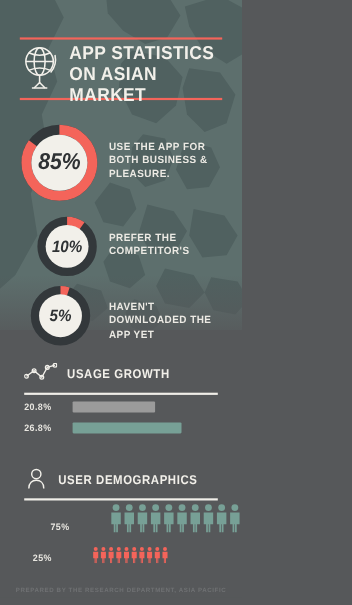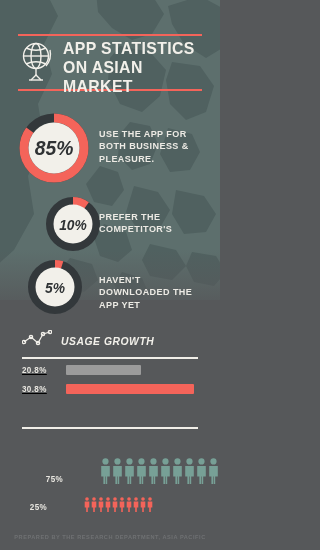--- a/index.html
+++ b/index.html
@@ -55,31 +55,31 @@
     transform:scaleX(0.92);
   }
   .desc{
     position:absolute;color:#eceae4;
     font-size:9.5px;line-height:12.4px;
     font-weight:bold;letter-spacing:0.45px;
     transform:scaleX(0.95);transform-origin:left top;
   }
 
   
-  .sec{position:absolute;left:22px;width:176px;font-style:italic;}
+  .sec{position:absolute;left:22px;width:176px;}
   .sec-row{display:flex;align-items:center;gap:9px;height:26px;}
   .sec-title{
     color:#f2f0ea;font-size:11.5px;font-weight:bold;letter-spacing:0.6px;
     transform:scaleX(0.9);transform-origin:left center;
   }
   .sec-rule{width:176px;height:2px;background:#f0eee8;margin-top:3px;}
 
   
   .bars{position:absolute;left:22px;top:363px;width:176px;}
-  .bar-row{display:flex;align-items:center;height:14px;margin-bottom:5px;text-decoration:underline;}
+  .bar-row{display:flex;align-items:center;height:14px;margin-bottom:5px;}
   .bar-lab{
     width:44px;color:#e8e6e0;font-size:8.5px;font-weight:bold;letter-spacing:0.4px;
     text-align:left;transform:scaleX(0.95);transform-origin:left center;
   }
   .bar-track{flex:1;height:10px;position:relative;}
   .bar-fill{height:10px;border-radius:1px;}
 
   
   .demo{position:absolute;left:22px;}
   .demo-row{display:flex;align-items:flex-end;gap:28px;}
@@ -155,21 +155,21 @@
         <circle cx="36" cy="36" r="30" fill="none" stroke="#33383b" stroke-width="9"></circle>
         <circle cx="36" cy="36" r="30" fill="none" stroke="#f4645a" stroke-width="9" stroke-dasharray="160.2 28.3" stroke-dashoffset="0" transform="rotate(-90 36 36)"></circle>
         <circle cx="36" cy="36" r="25.5" fill="#f2f0ea"></circle>
       </svg>
       <div class="val" style="font-size:21px;">85%</div>
     </div>
     <div class="desc" style="left:99px;top:128px;width:112px;">USE THE APP FOR BOTH BUSINESS &amp; PLEASURE.</div>
   </div>
 
   <div class="stat" style="left:0;top:0;">
-    <div class="donut" style="left:45px;top:196px;width:56px;height:56px;">
+    <div class="donut" style="left:33px;top:196px;width:56px;height:56px;">
       <svg width="56" height="56" viewBox="0 0 56 56" xmlns="http://www.w3.org/2000/svg">
         <circle cx="28" cy="28" r="23" fill="none" stroke="#33383b" stroke-width="8"></circle>
         <circle cx="28" cy="28" r="23" fill="none" stroke="#f4645a" stroke-width="8" stroke-dasharray="14.4 130.1" stroke-dashoffset="0" transform="rotate(-90 28 28)"></circle>
         <circle cx="28" cy="28" r="19.5" fill="#f2f0ea"></circle>
       </svg>
       <div class="val" style="font-size:15px;">10%</div>
     </div>
     <div class="desc" style="left:99px;top:211px;width:112px;">PREFER THE COMPETITOR'S</div>
   </div>
 
@@ -207,28 +207,39 @@
   </div>
 
   <div class="bars">
     <div class="bar-row">
       <span class="bar-lab">20.8%</span>
       <span class="bar-track">
         <span class="bar-fill" style="display:block;width:57%;background:#9b9b9b;"></span>
       </span>
     </div>
     <div class="bar-row">
-      <span class="bar-lab">30.8%</span>
+      <span class="bar-lab">26.8%</span>
       <span class="bar-track">
-        <span class="bar-fill" style="display:block;width:97%;background:#f4645a;"></span>
+        <span class="bar-fill" style="display:block;width:75%;background:#77a096;"></span>
       </span>
     </div>
   </div>
 
   <div class="sec" style="top:424px;">
+    <div class="sec-row">
+      <span>
+        <svg width="22" height="22" viewBox="0 0 22 22" xmlns="http://www.w3.org/2000/svg">
+          <g fill="none" stroke="#f2f0ea" stroke-width="1.3">
+            <circle cx="11" cy="7" r="4.2"></circle>
+            <path d="M4.2,20 C4.2,14.8 7.4,12.6 11,12.6 C14.6,12.6 17.8,14.8 17.8,20"></path>
+          </g>
+        </svg>
+      </span>
+      <span class="sec-title">USER DEMOGRAPHICS</span>
+    </div>
     <div class="sec-rule"></div>
   </div>
 
   <div class="demo" style="top:458px;left:22px;">
     <div class="demo-row">
       <span class="demo-lab">75%</span>
       <span class="people">
         <svg class="person" width="11" height="26" viewBox="0 0 11 26">
             <g fill="#77a096">
               <circle cx="5.5" cy="3.4" r="3.1"></circle>

